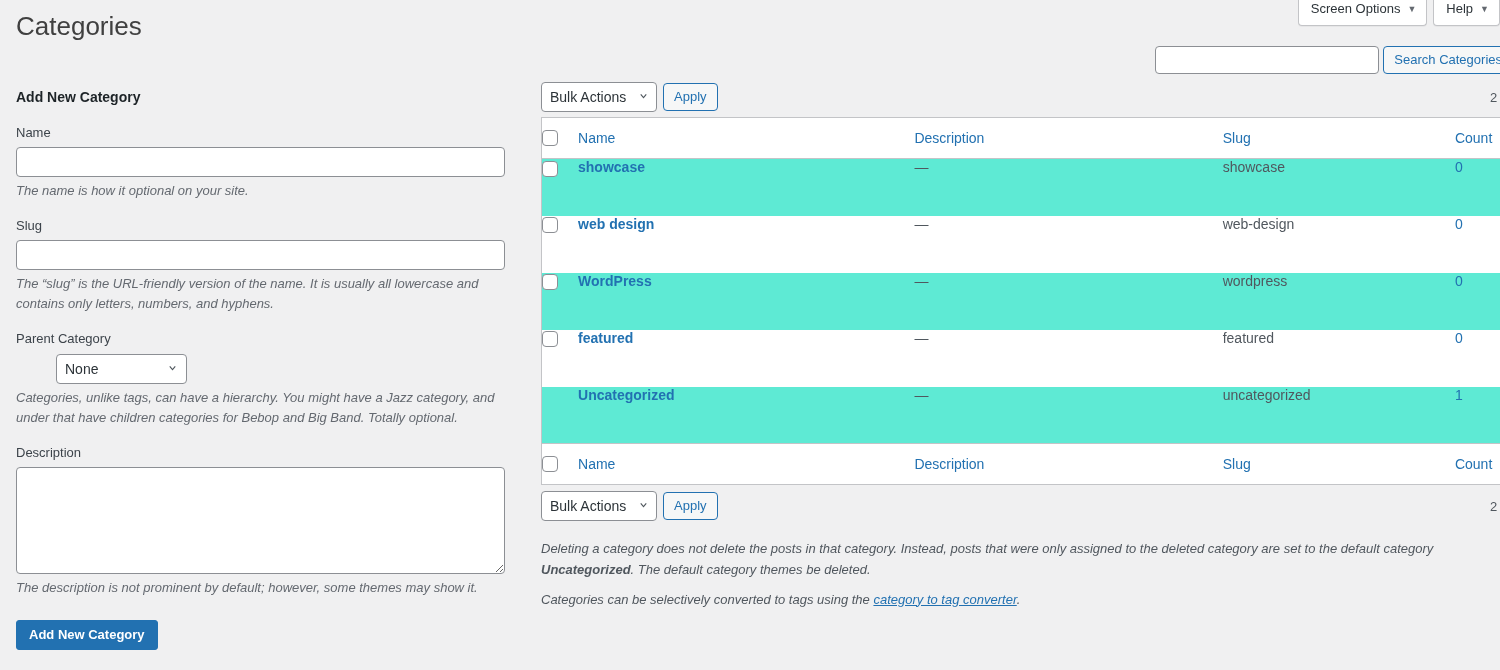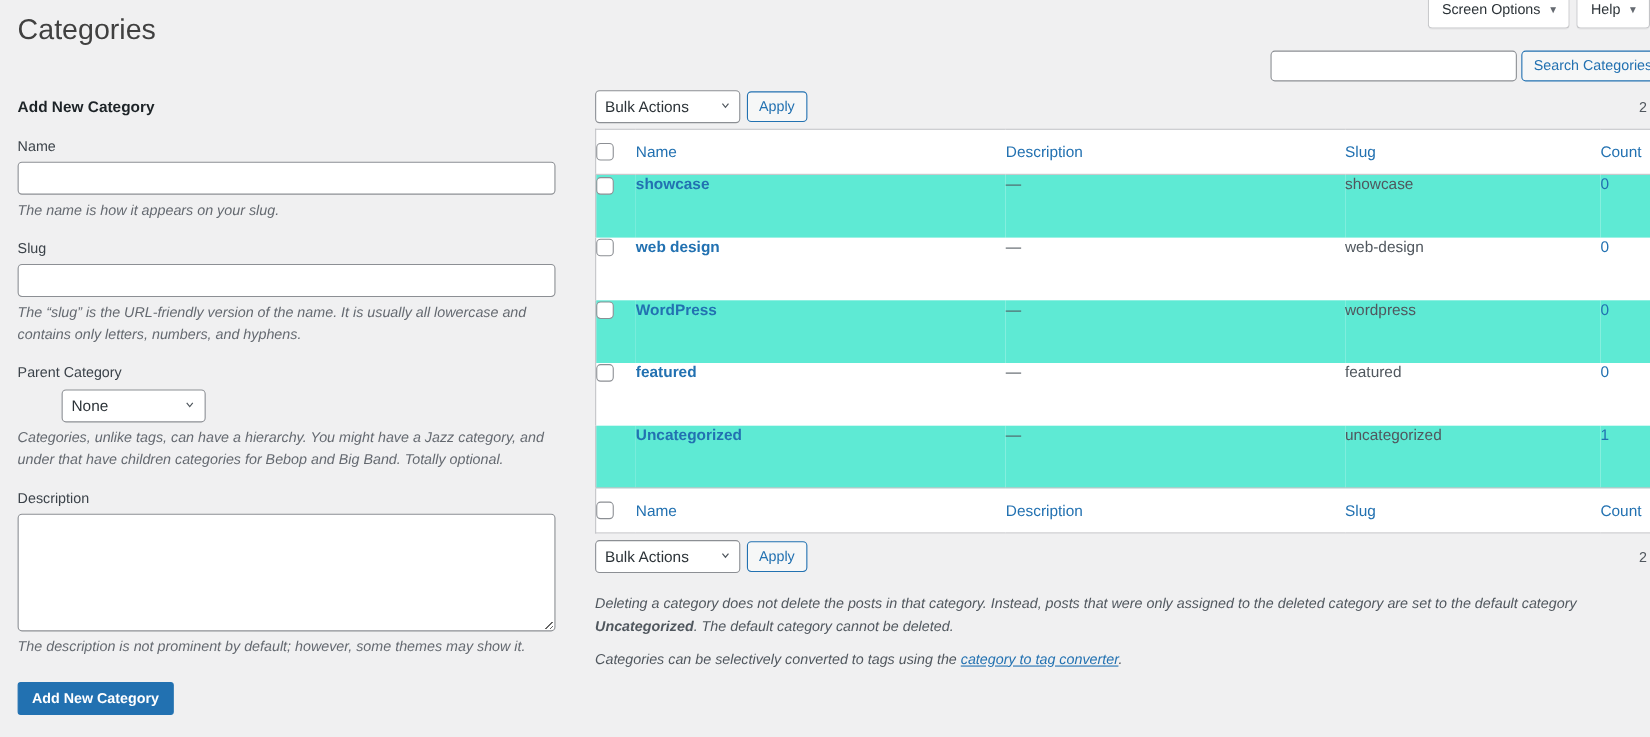--- a/index.html
+++ b/index.html
@@ -227,21 +227,21 @@
     gap: 6px;
   }
   .bulk-select {
     position: relative;
     display: inline-block;
   }
   .bulk-select select {
     -webkit-appearance: none;
     -moz-appearance: none;
     appearance: none;
-    width: 132px;
+    width: 116px;
     height: 30px;
     box-sizing: border-box;
     border: 1px solid #8c8f94;
     border-radius: 4px;
     background: #fff;
     padding: 0 24px 0 8px;
     font-size: 14px;
     font-family: "Liberation Sans", sans-serif;
     color: #2c3338;
     outline: none;
@@ -373,21 +373,21 @@
   <input type="text" class="search-input" value="" placeholder="" style="">
   <button class="btn-secondary">Search Categories</button>
 </div>
 
 <div class="col-left">
   <h2 class="form-heading">Add New Category</h2>
 
   <div class="form-field">
     <label>Name</label>
     <input type="text" value="" style="">
-    <p class="field-hint">The name is how it appears on your slug.</p>
+    <p class="field-hint">The name is how it optional on your site.</p>
   </div>
 
   <div class="form-field">
     <label>Slug</label>
     <input type="text" value="" style="">
     <p class="field-hint">The “slug” is the URL-friendly version of the name. It is usually all lowercase and contains only letters, numbers, and hyphens.</p>
   </div>
 
   <div class="form-field">
     <label>Parent Category</label>
@@ -500,20 +500,20 @@
           <path d="M5 6l5 6 5-6" fill="none" stroke="#50575e" stroke-width="2"></path>
         </svg>
       </span>
       <button class="btn-secondary">Apply</button>
     </div>
     <div class="displaying-num">2 items</div>
   </div>
 
   <div class="table-notes">
     <p>
-      <span>Deleting a category does not delete the posts in that category. Instead, posts that were only assigned to the deleted category are set to the default category </span><strong>Uncategorized</strong><span>. The default category cannot be deleted.</span>
+      <span>Deleting a category does not delete the posts in that category. Instead, posts that were only assigned to the deleted category are set to the default category </span><strong>Uncategorized</strong><span>. The default category themes be deleted.</span>
     </p>
     <p>
       <span>Categories can be selectively converted to tags using the </span><a href="#">category to tag converter</a><span>.</span>
     </p>
   </div>
 
 </div>
 
 </body></html>

